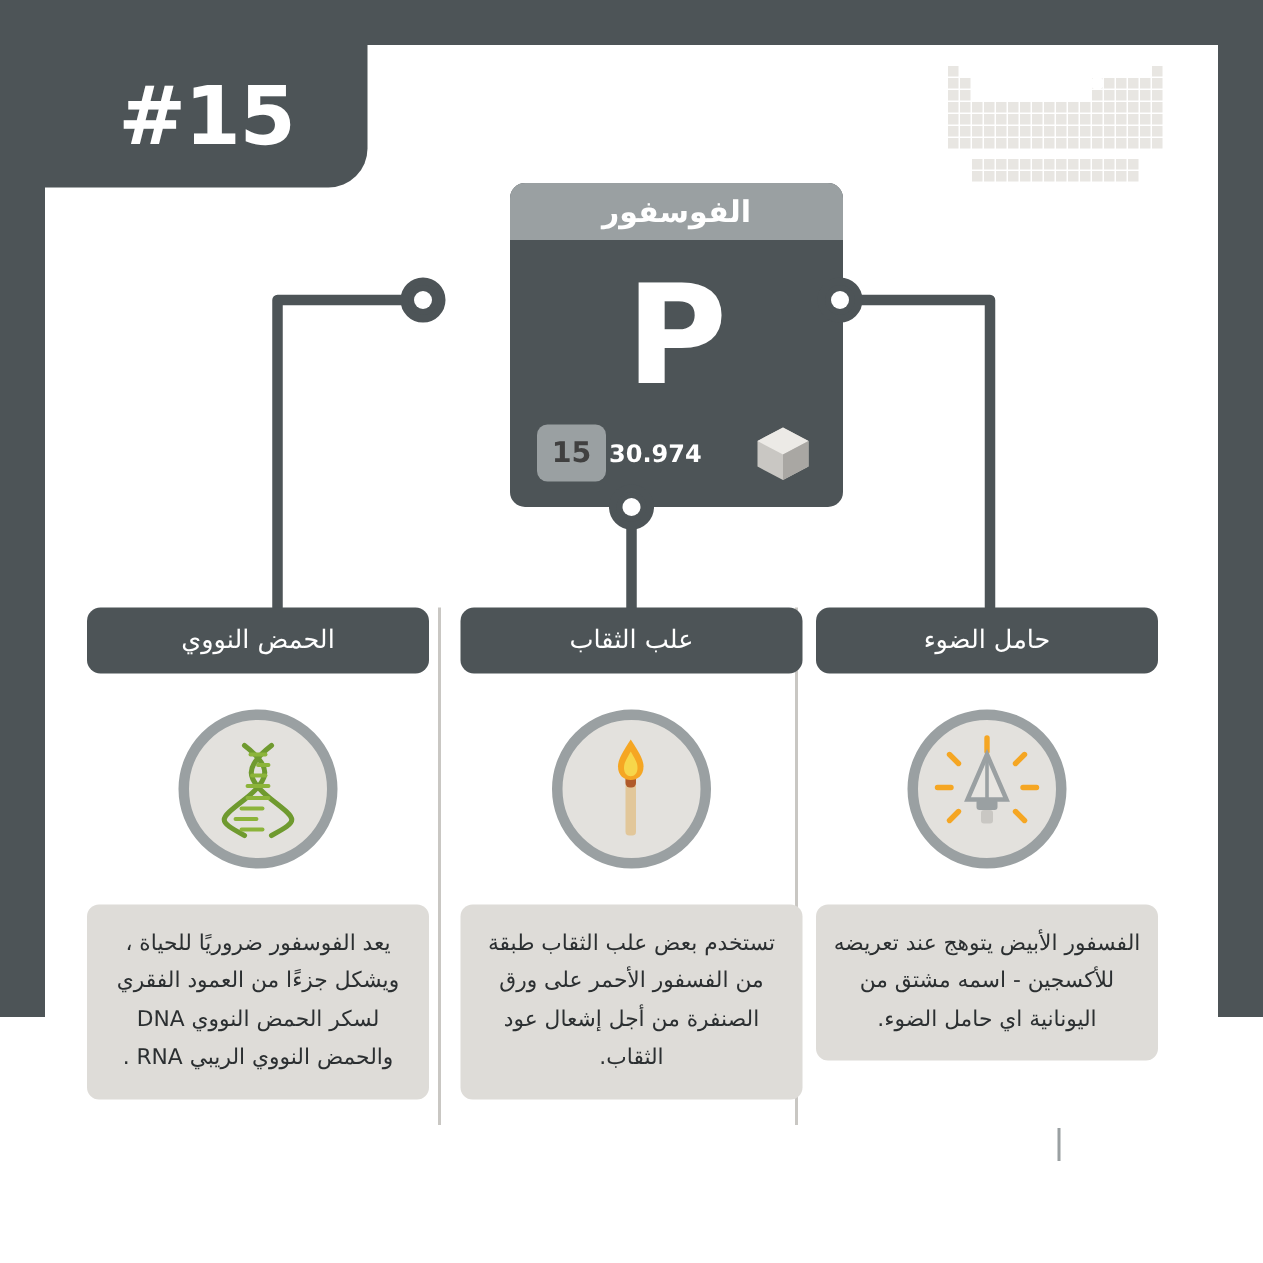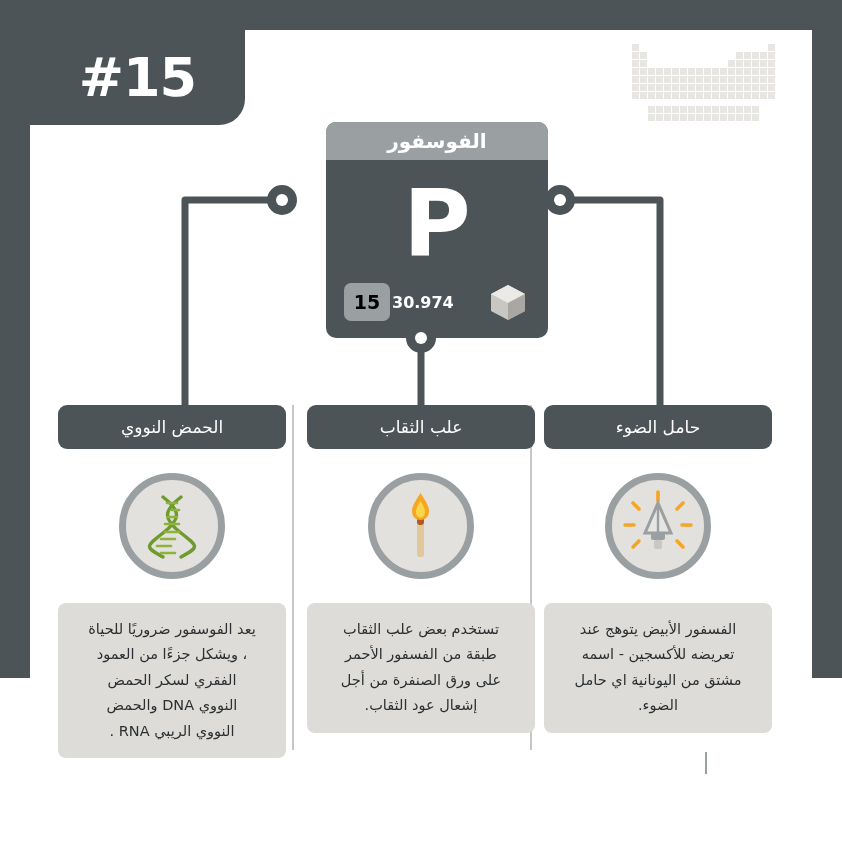--- a/index.html
+++ b/index.html
@@ -52,21 +52,21 @@
     position: absolute;
     right: 30px;
     top: 14px;
     width: 150px;
     height: 82px;
   }
 
   
   .element-card {
     position: absolute;
-    left: 296px;
+    left: 310px;
     top: 92px;
     width: 222px;
     height: 216px;
     background: #4d5457;
     border-radius: 10px;
     overflow: hidden;
     box-shadow: 0 0 0 0 transparent;
   }
   .element-name {
     height: 38px;
@@ -95,21 +95,21 @@
     display: flex;
     align-items: center;
     padding: 0 18px;
     box-sizing: border-box;
   }
   .atomic-number {
     width: 46px;
     height: 38px;
     background: #9aa0a2;
     border-radius: 7px;
-    color: #000000;
+    color: #404040;
     font-size: 19px;
     font-weight: bold;
     display: flex;
     align-items: center;
     justify-content: center;
   }
   .atomic-mass {
     color: #ffffff;
     font-size: 16px;
     font-weight: bold;
@@ -191,21 +191,21 @@
     border: 7px solid #9aa0a2;
     box-sizing: border-box;
     display: flex;
     align-items: center;
     justify-content: center;
   }
   .fact-text {
     margin-top: 24px;
     background: #dedcd8;
     border-radius: 8px;
-    padding: 14px 28px;
+    padding: 14px 10px;
     color: #2b2f31;
     font-size: 14.5px;
     line-height: 1.75;
     direction: rtl;
     text-align: center;
     box-sizing: border-box;
   }
   .divider {
     position: absolute;
     top: 375px;

